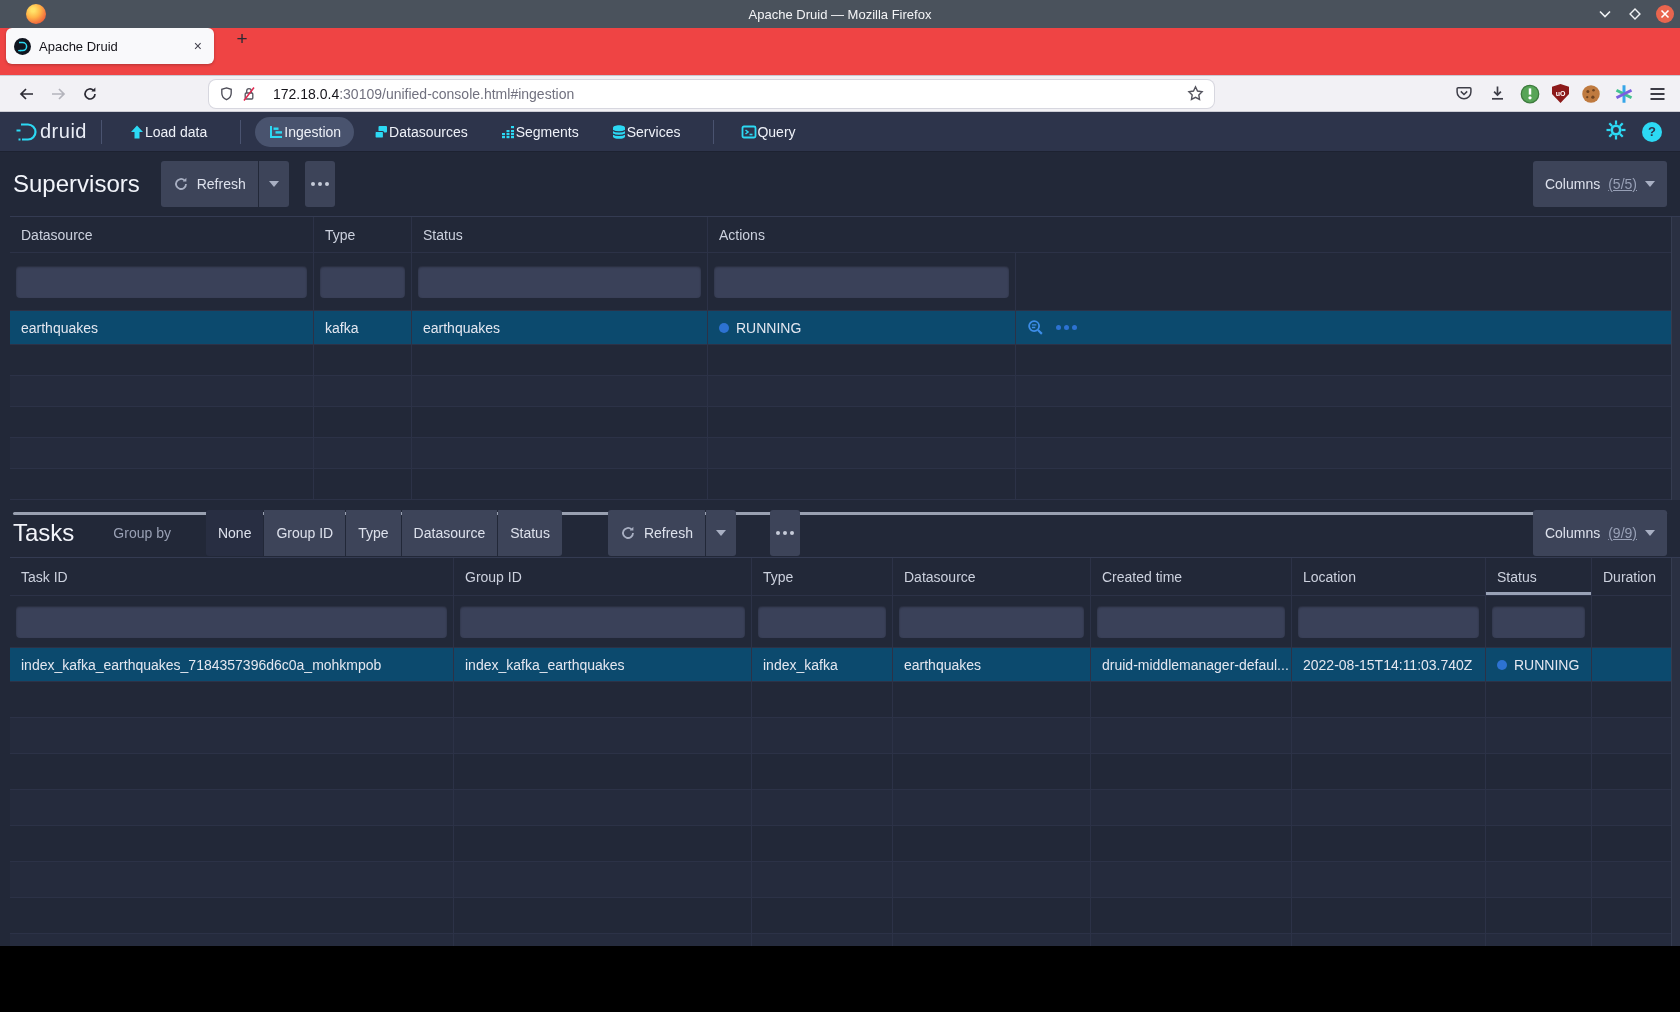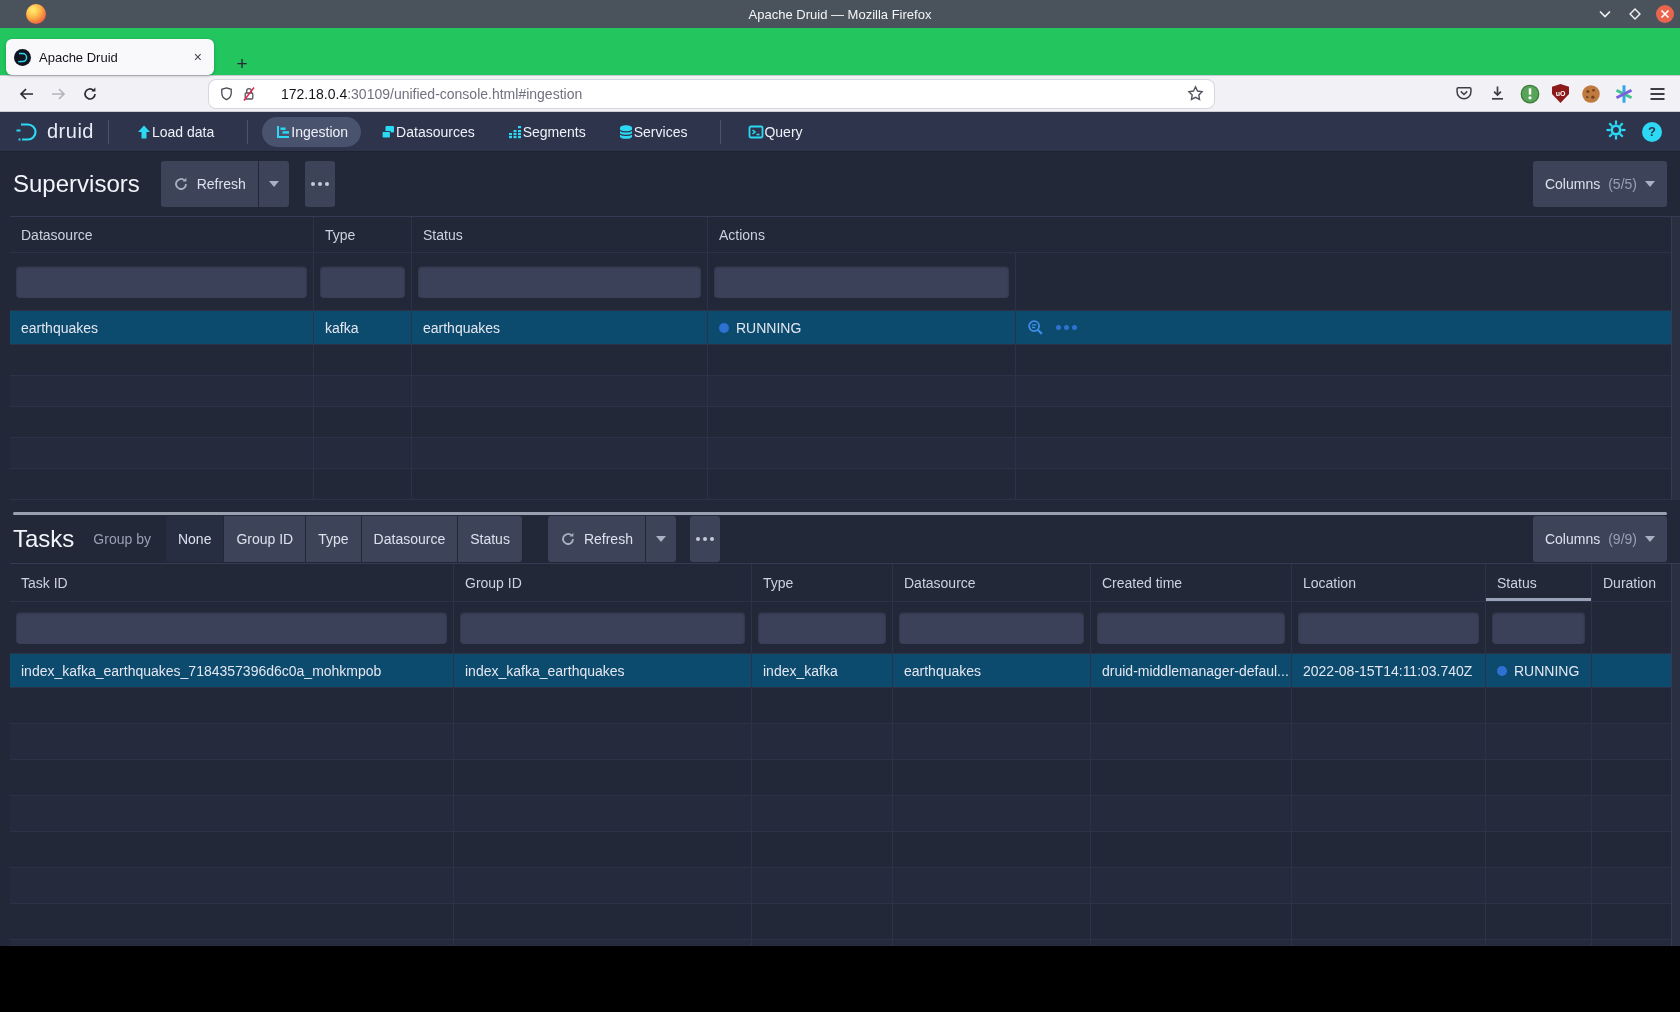--- a/index.html
+++ b/index.html
@@ -11,45 +11,45 @@
   
   .titlebar { height:28px; background:#4a525c; display:flex; align-items:center; position:relative;padding-left:20px; }
   .ff-logo { width:20px; height:20px; border-radius:50%; margin-left:6px;
     background:radial-gradient(circle at 35% 30%, #ffe268 10%, #ffb347 40%, #f2703e 70%, #d6452c 100%); }
   .win-title { position:absolute; left:0; right:0; text-align:center; color:#f4f5f7; font-size:13px; }
   .win-controls { position:absolute; right:6px; top:0; height:28px; display:flex; align-items:center; gap:12px; }
   .win-btn { width:18px; height:18px; display:flex; align-items:center; justify-content:center; }
   .close-circle { width:18px; height:18px; border-radius:50%; background:#e9654e; display:flex; align-items:center; justify-content:center; }
 
   
-  .tabbar { height:48px; background:#22c55e; display:flex; align-items:flex-end; border-bottom:1px solid #c9c9d2; }
+  .tabbar { height:48px; background:#ef4444; display:flex; align-items:flex-start; border-bottom:1px solid #c9c9d2; }
   .tab { width:208px; height:36px; margin-left:6px; background:#f9f9fb; border-radius:6px;
     box-shadow:0 1px 3px rgba(0,0,0,.25); display:flex; align-items:center; padding:0 8px; }
   .tab-favicon { width:17px; height:17px; flex:0 0 auto; }
   .tab-title { flex:1; margin-left:8px; font-size:13px; color:#15141a; white-space:nowrap; overflow:hidden; }
   .tab-close { color:#42414d; font-size:14px; padding:0 4px; }
   .newtab { margin-left:14px; font-size:19px; color:#2b2a33; width:28px; text-align:center; }
 
   
   .urlrow { height:36px; background:#f2f1f5; border-bottom:1px solid #ccccd5; display:flex; align-items:center; padding:0 10px; }
   .navbtn { width:32px; height:28px; display:flex; align-items:center; justify-content:center; }
   .url-field { margin-left:103px; width:1005px; height:28px; background:#ffffff; border-radius:7px;
     box-shadow:0 0 0 1px #d7d7df; display:flex; align-items:center; padding:0 10px; }
-  .url-text { margin-left:24px; font-size:14px; color:#15141a; flex:1; white-space:nowrap; overflow:hidden; }
+  .url-text { margin-left:16px; font-size:14px; color:#15141a; flex:1; white-space:nowrap; overflow:hidden; }
   .url-rest { color:#71717f; }
   .urlrow .spacer { flex:1; }
   .ext-cluster { display:flex; align-items:center; gap:11px; padding-right:2px; }
   .ext { width:22px; height:22px; display:flex; align-items:center; justify-content:center; }
   .ublock-shield { width:17px; height:19px; background:#8c1a1a; color:#fff; font-size:7px; font-weight:bold;
     display:flex; align-items:center; justify-content:center;
     clip-path:polygon(50% 0, 100% 14%, 100% 52%, 50% 100%, 0 52%, 0 14%); }
 
   
   .dnav { height:40px; background:#2d344b; border-bottom:1px solid #1d2231; display:flex; align-items:center; padding:0 14px; }
-  .brand { display:flex; align-items:flex-start; gap:7px; }
+  .brand { display:flex; align-items:flex-start; }
   .brand-text { color:#e9edf6; font-size:20px; letter-spacing:.5px; }
   .nav-div { width:1px; height:24px; background:#4a5370; margin:0 14px; }
   .nav-item { display:flex; align-items:center; color:#eef1f8; font-size:14px; padding:7px 13px; border-radius:17px; margin-right:6px; white-space:nowrap; }
   .nav-item.active { background:#49536e; }
   .dnav .spacer { flex:1; }
   .nav-right { display:flex; align-items:center; gap:16px; padding-right:4px; }
   .help-circle { width:20px; height:20px; border-radius:50%; background:#2cd9f4; color:#2d344b;
     font-size:13px; font-weight:bold; display:flex; align-items:center; justify-content:center; }
 
   
@@ -57,21 +57,21 @@
   .sec-title { font-size:24px; color:#f2f4fa; }
   .btn { height:46px; background:#3d4459; color:#dde1ec; font-size:14px; border-radius:3px;
     display:inline-flex; align-items:center; justify-content:center; padding:0 12px; gap:8px; border:none; }
   .btn.icon-only { width:30px; padding:0; }
   .split { display:inline-flex; gap:1px; }
   .split .btn:first-child { border-radius:3px 0 0 3px; }
   .split .btn:last-child { border-radius:0 3px 3px 0; }
   .caret { width:0; height:0; border-left:5px solid transparent; border-right:5px solid transparent; border-top:6px solid #a9b0c3; }
   .dots { display:inline-flex; gap:3px; }
   .dots i { width:4px; height:4px; border-radius:50%; background:#c6cbd9; }
-  .muted { color:#98a0b6; }
+  .muted { color:#98a0b6;text-decoration:underline; }
   .toolbar .spacer { flex:1; }
   .grp-label { color:#99a0b4; font-size:14px; }
   .btn-group { display:inline-flex; gap:1px; }
   .btn-group .btn { border-radius:0; }
   .btn-group .btn:first-child { border-radius:3px 0 0 3px; }
   .btn-group .btn:last-child { border-radius:0 3px 3px 0; }
   .btn.pressed { background:#282e42; }
 
   
   .tablewrap { position:relative; margin-left:10px; border-top:1px solid #343b52; }
@@ -98,21 +98,21 @@
   .erow-odd { background:#252b3d; }
   .erow-even { background:#222838; }
   .status-dot { width:10px; height:10px; border-radius:50%; background:#2d72d2; flex:0 0 auto; }
   .act-dots i { background:#2d72d2; width:5px; height:5px; }
   .actions-cell { gap:12px; }
 
   .split-divider { height:3px; background:#99a0b0; margin:12px 13px 0 13px; border-radius:2px; }
 
   .tb-sup { margin-top:14px; height:36px; }
   .tw-sup { margin-top:14px; }
-  .tb-task { margin-top:6px; height:36px; }
+  .tb-task { height:36px;gap:20px; }
   .tw-task { margin-top:6px; }
 </style>
 </head>
 <body>
 
 <div class="screen">
 <div class="window">
 
   <div class="titlebar">
     <span class="ff-logo"></span>

